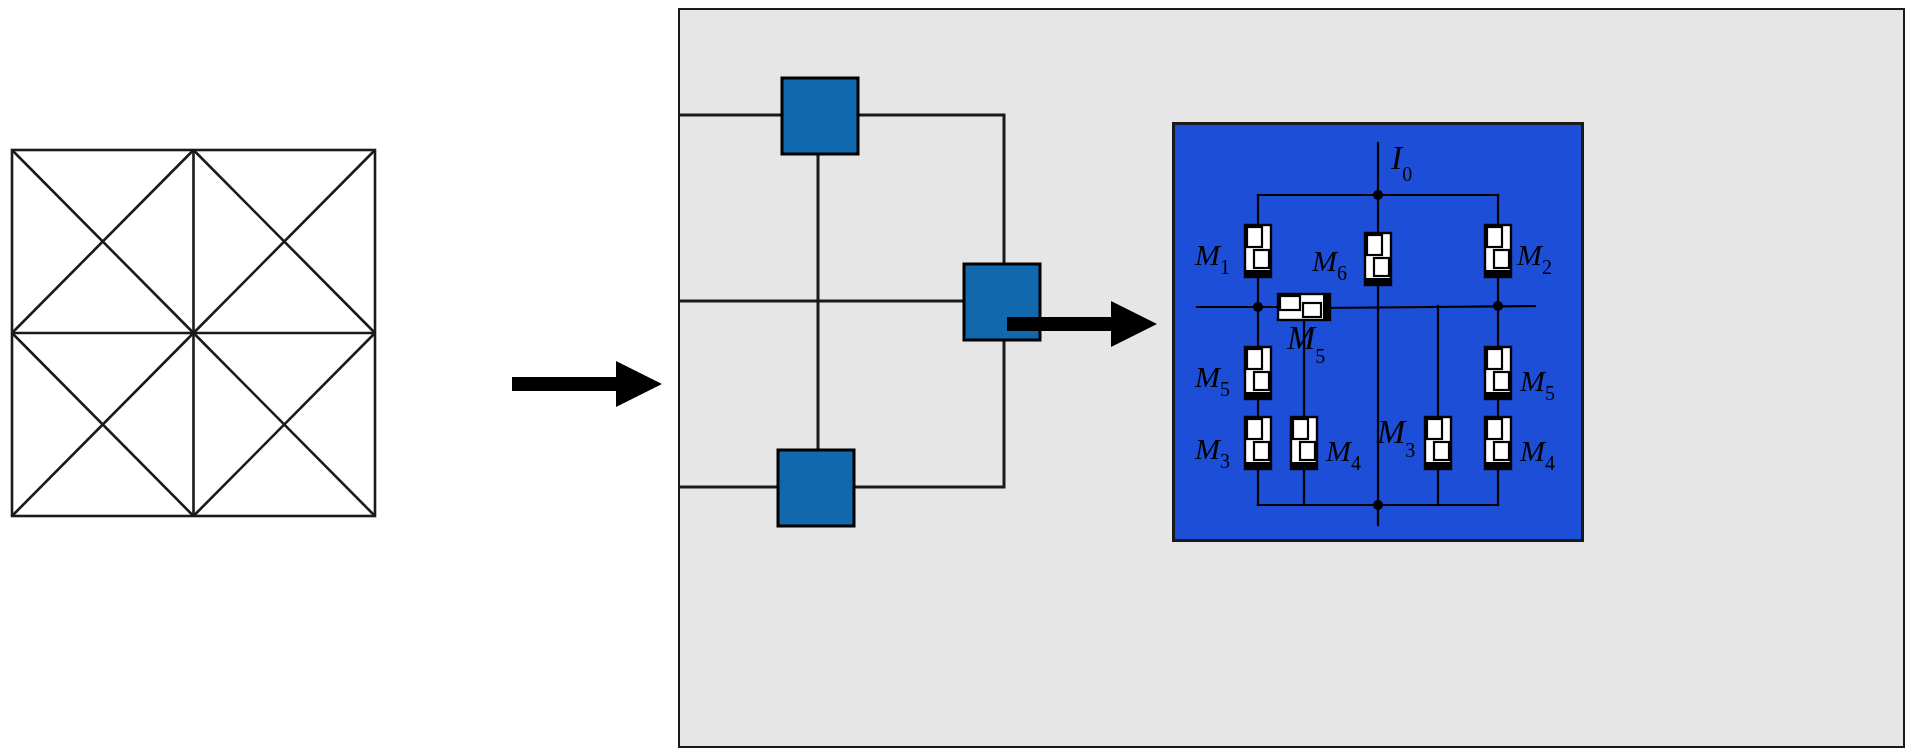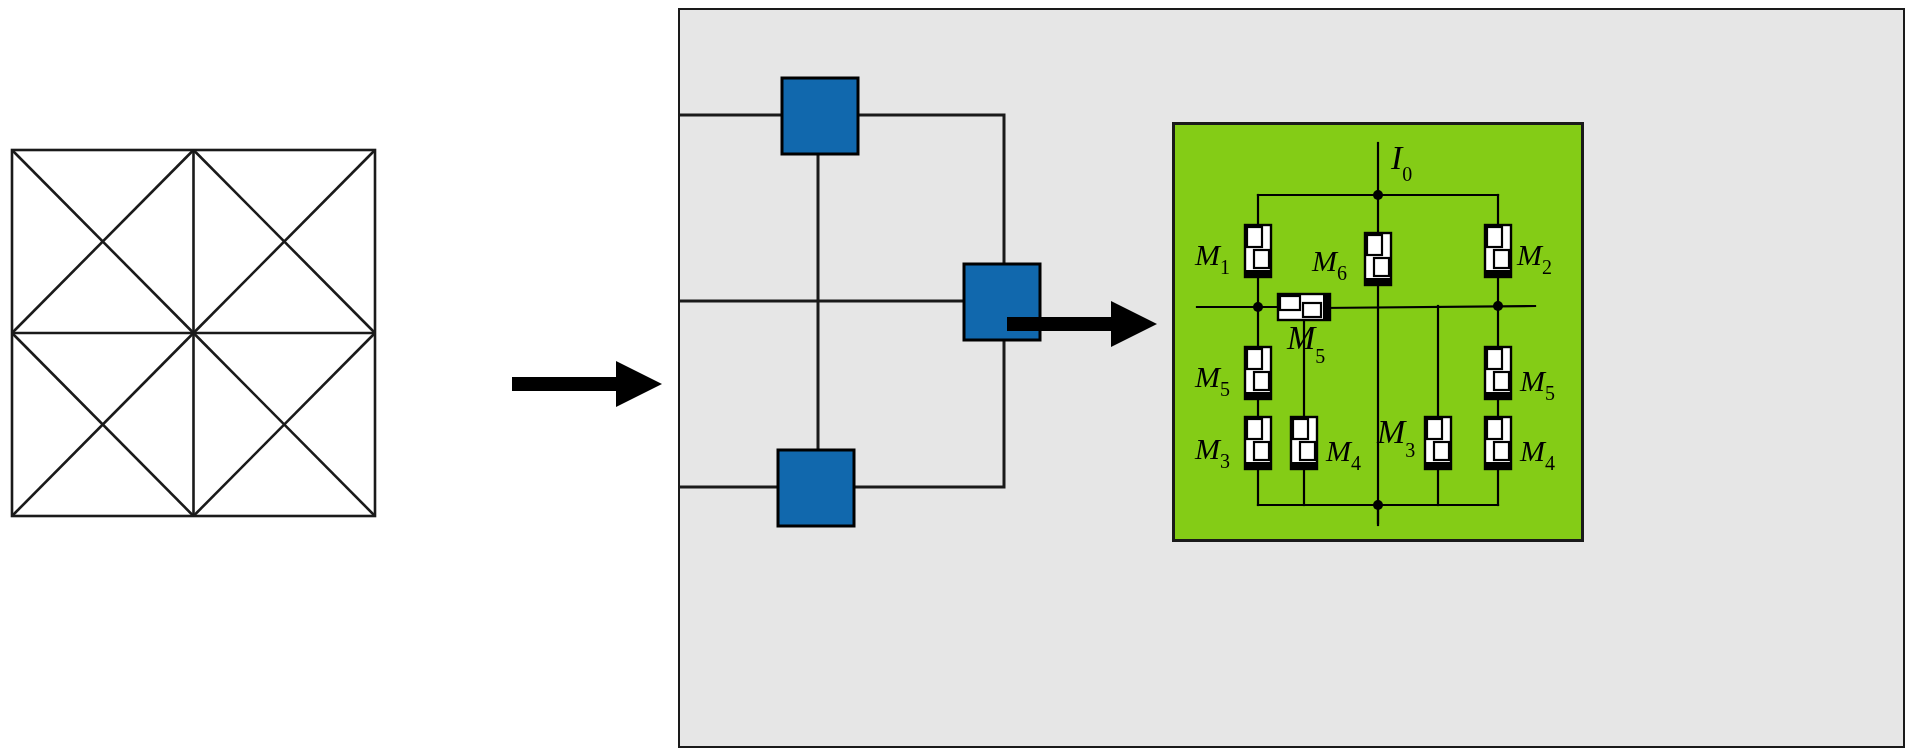--- a/index.html
+++ b/index.html
@@ -20,21 +20,21 @@
               background:#e6e6e6;border:2px solid #1a1a1a;box-sizing:border-box;}
 
   
   #node-net{position:absolute;left:0;top:0;width:600px;height:740px;}
 
   
   #arrow-2{position:absolute;left:1245px;top:355px;width:180px;height:60px;}
 
   
   #circuit-box{position:absolute;left:1437px;top:150px;width:412px;height:420px;
-               background:#84cc16;border:3px solid #1a1a1a;box-sizing:border-box;}
+               background:#1d4ed8;border:3px solid #1a1a1a;box-sizing:border-box;}
   #circuit-svg{display:block;}
 
   .lbl{font-family:"Liberation Serif",serif;font-style:italic;
        fill:#000;font-size:30px;}
   .sub{font-size:20px;font-style:normal;}
 </style>
 </head>
 <body>
 
 <div class="stage" id="mesh-panel">

